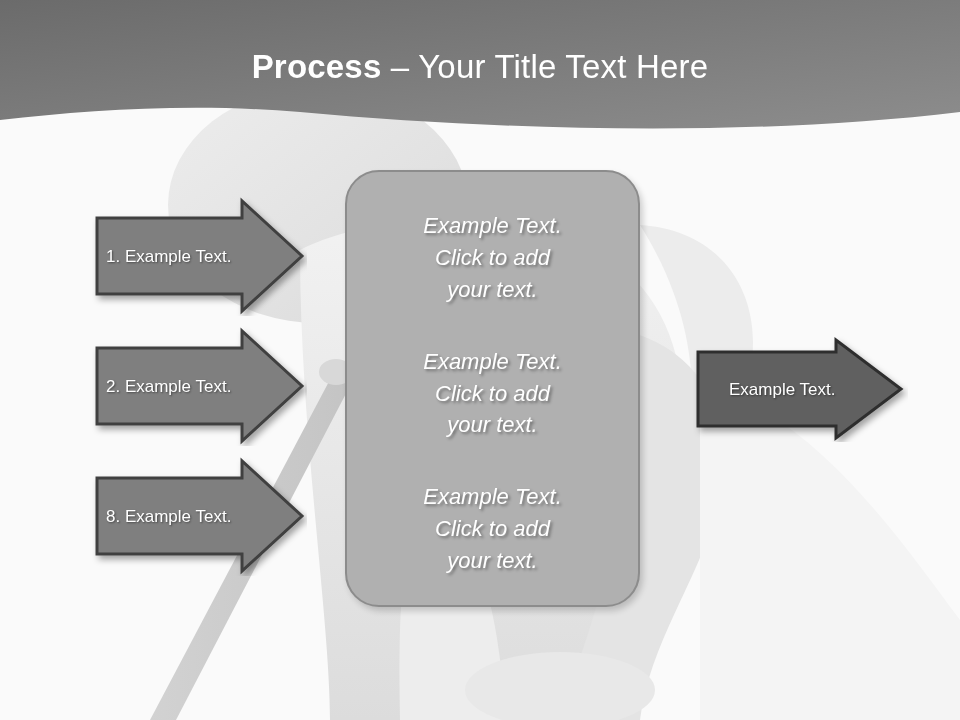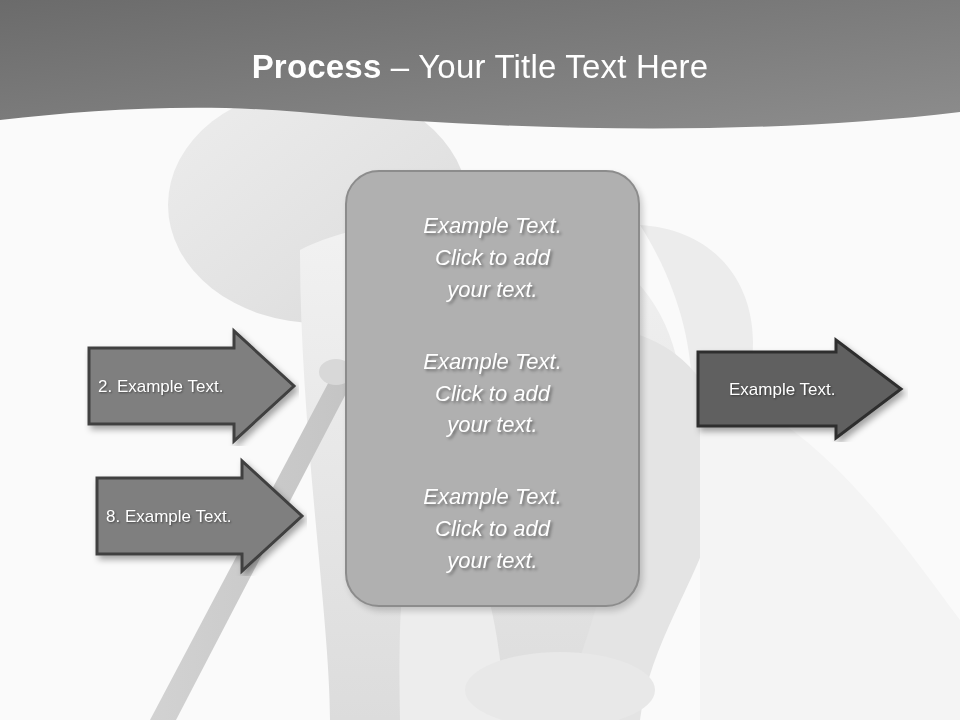--- a/index.html
+++ b/index.html
@@ -141,22 +141,33 @@
         <stop offset="100%" stop-color="#8d8d8d"></stop>
       </linearGradient>
     </defs>
     <path d="M0 0 L960 0 L960 112 C 760 136, 520 132, 300 112 C 190 103, 90 110, 0 120 Z" fill="url(#hdrGrad)"></path>
   </svg>
 
   <div class="slide-title">
     <span class="strong">Process</span><span class="rest"> – Your Title Text Here</span>
   </div>
 
-
-  <div class="arrow" style="left:84px; top:326px;">
+  <div class="arrow" style="left:92px; top:196px;">
+    <svg width="215" height="120" viewBox="0 0 215 120" aria-hidden="true">
+      <defs>
+        <filter id="shA1" x="-30%" y="-30%" width="180%" height="180%">
+          <feDropShadow dx="3" dy="4" stdDeviation="3" flood-color="#000" flood-opacity="0.35"></feDropShadow>
+        </filter>
+      </defs>
+      <path d="M5 22 L150 22 L150 5 L210 60 L150 115 L150 98 L5 98 Z" fill="#7f7f7f" stroke="#404040" stroke-width="3" stroke-linejoin="miter" filter="url(#shA1)"></path>
+    </svg>
+    <div class="arrow-label" style="left:14px; top:52px;">1. Example Text.</div>
+  </div>
+
+  <div class="arrow" style="left:92px; top:326px;">
     <svg width="215" height="120" viewBox="0 0 215 120" aria-hidden="true">
       <defs>
         <filter id="shA2" x="-30%" y="-30%" width="180%" height="180%">
           <feDropShadow dx="3" dy="4" stdDeviation="3" flood-color="#000" flood-opacity="0.35"></feDropShadow>
         </filter>
       </defs>
       <path d="M5 22 L150 22 L150 5 L210 60 L150 115 L150 98 L5 98 Z" fill="#7f7f7f" stroke="#404040" stroke-width="3" stroke-linejoin="miter" filter="url(#shA2)"></path>
     </svg>
     <div class="arrow-label" style="left:14px; top:52px;">2. Example Text.</div>
   </div>

